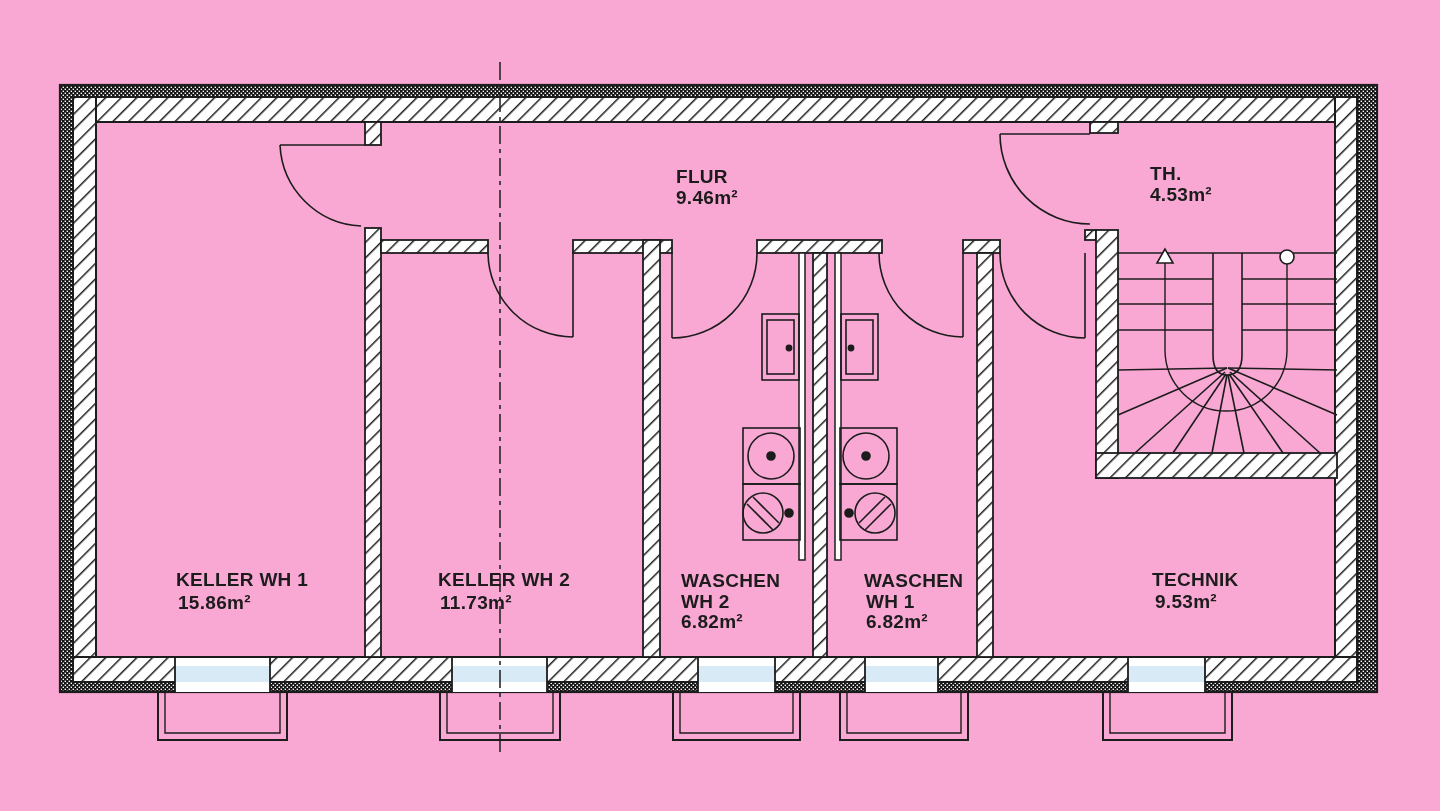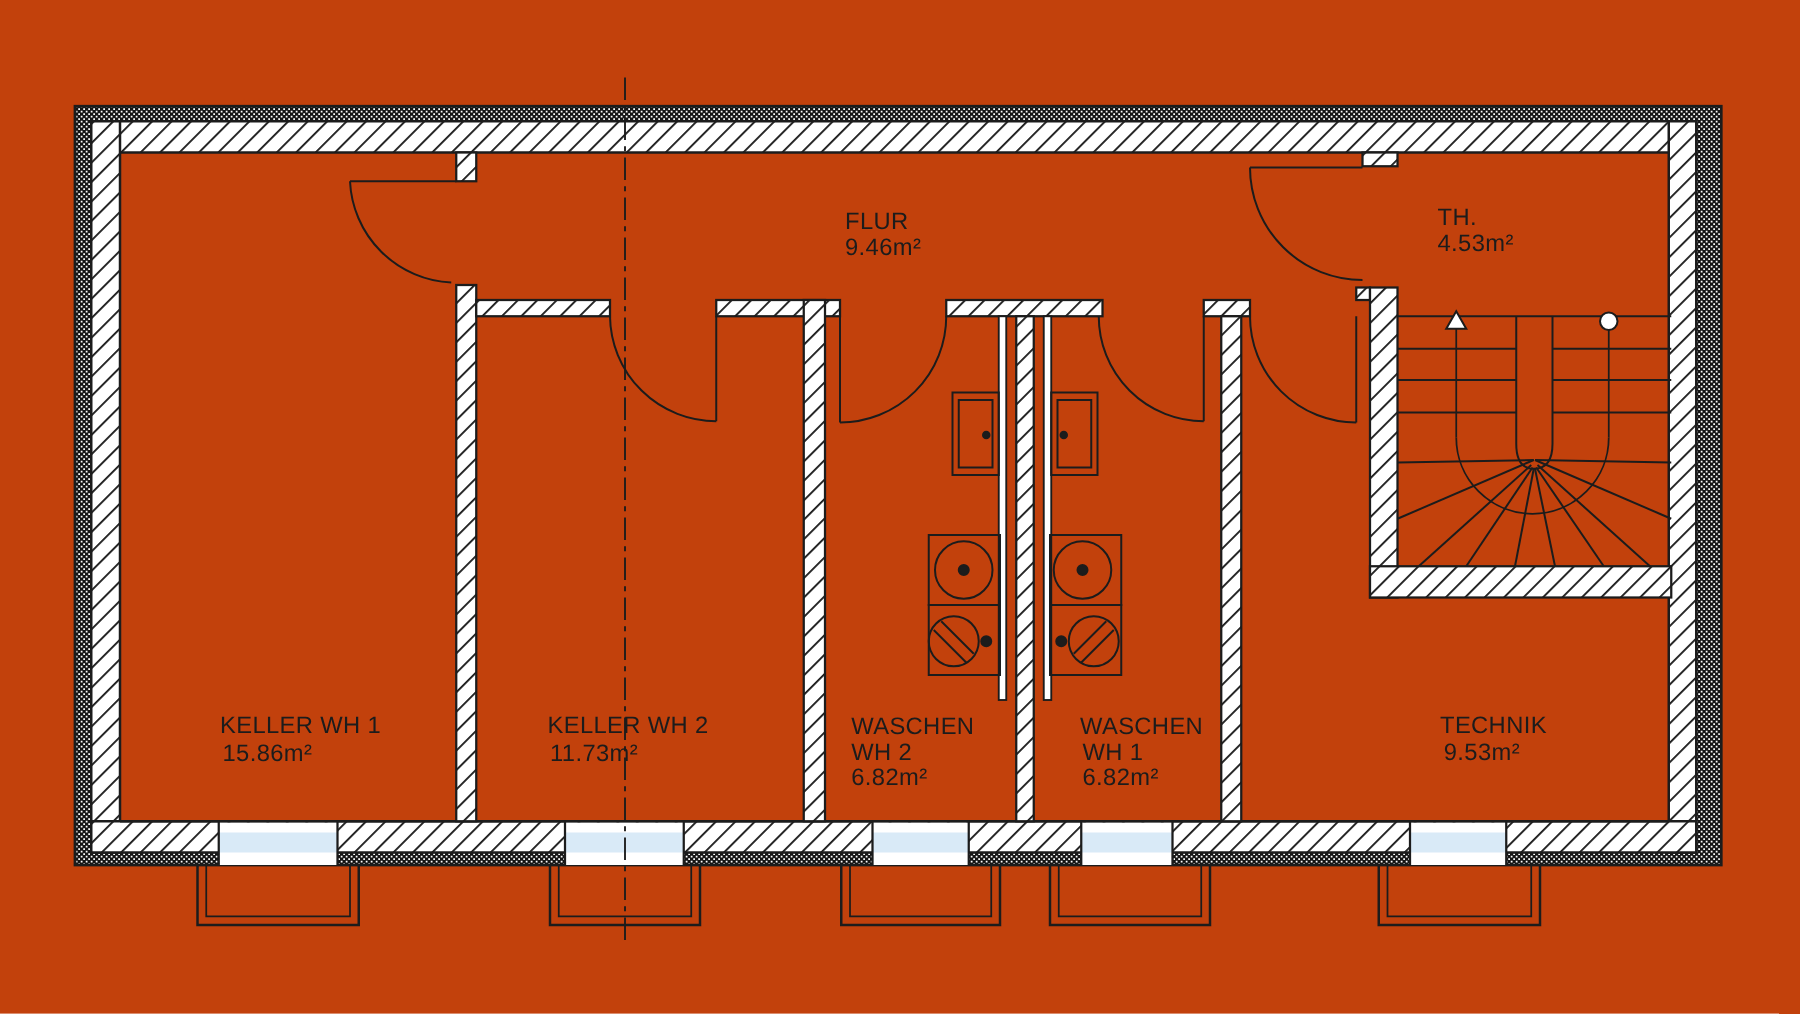--- a/index.html
+++ b/index.html
@@ -1,17 +1,17 @@
 <!DOCTYPE html>
 <html><head>
 <meta charset="utf-8">
 <style>
   html,body{margin:0;padding:0;background:#ffffff;}
-  .stage{position:relative;width:1440px;height:811px;background:#c2410c;overflow:hidden;
-         font-family:"Liberation Sans", sans-serif;}
+  .stage{position:relative;width:1440px;height:811px;background:#f9a8d4;overflow:hidden;
+         font-family:"Liberation Sans", sans-serif;font-weight:bold;}
   svg text{font-family:"Liberation Sans", sans-serif;fill:#1c1c1c;letter-spacing:.3px;}
   .room-name{font-size:19px;}
   .room-area{font-size:19px;}
 </style>
 </head>
 <body>
 
 <div class="stage">
 <svg width="1440" height="811" viewBox="0 0 1440 811">
   <defs>

